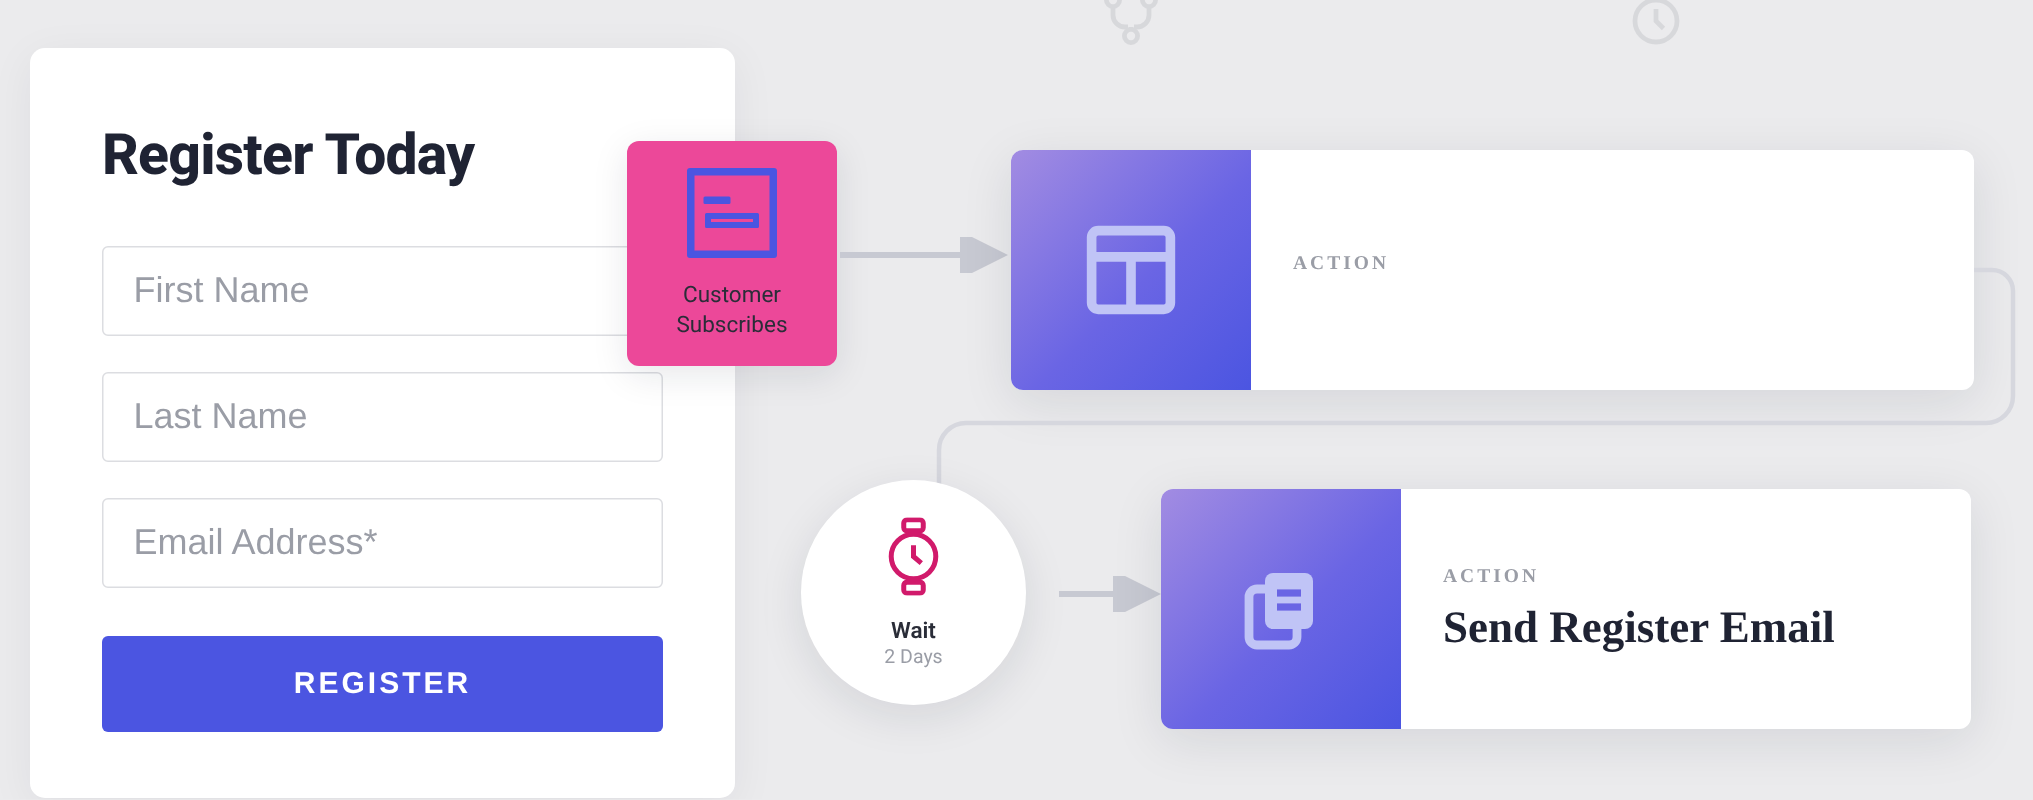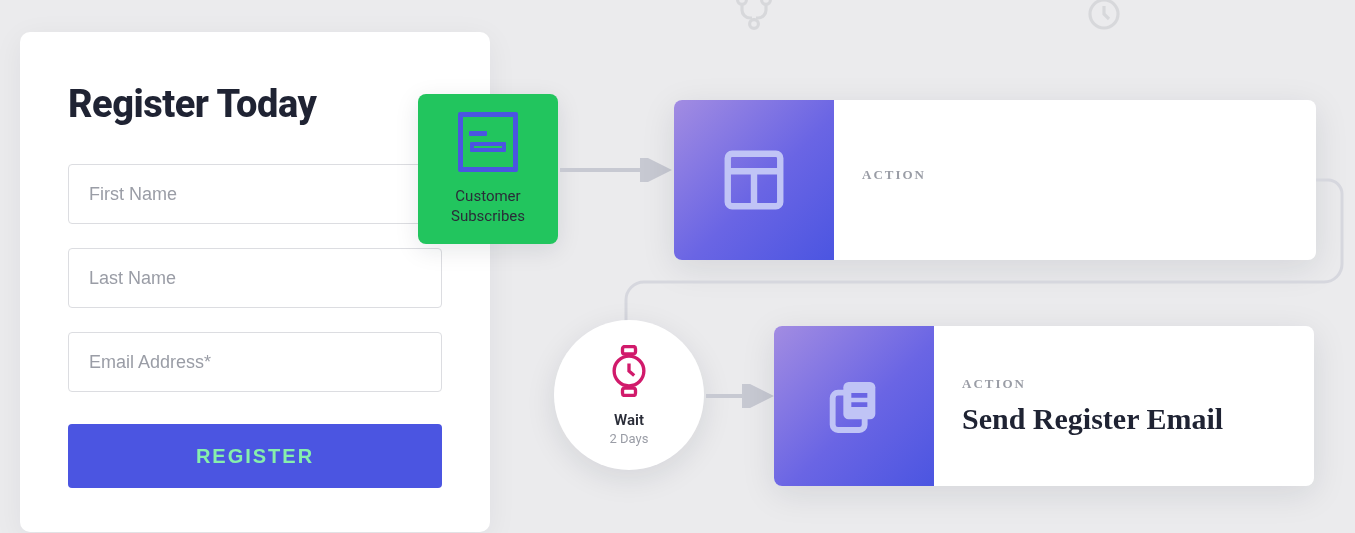--- a/index.html
+++ b/index.html
@@ -34,48 +34,48 @@
   color: #1f2333;
   margin-bottom: 38px;
   letter-spacing: -0.5px;
 }
 .reg-input {
   width: 100%;
   height: 60px;
   border: 1px solid #dcdde1;
   border-radius: 4px;
   padding: 0 20px;
-  font-size: 18px;
+  font-size: 24px;
   color: #1f2333;
   margin-bottom: 24px;
   background: #fff;
 }
 .reg-input::placeholder { color: #9a9da6; }
 .register-btn {
   width: 100%;
   height: 64px;
   background: #4b55e1;
-  color: #86efac;
+  color: #ffffff;
   border: none;
   border-radius: 4px;
   font-size: 20px;
   font-weight: 600;
   letter-spacing: 2px;
   cursor: pointer;
   margin-top: 8px;
 }
 
 
 .trigger-node {
   position: absolute;
   left: 418px;
   top: 94px;
   width: 140px;
   height: 150px;
-  background: #22c55e;
+  background: #ec4899;
   border-radius: 8px;
   box-shadow: 0 6px 24px rgba(20,25,50,0.10);
   display: flex;
   flex-direction: column;
   align-items: center;
   justify-content: center;
   padding: 16px 18px;
   text-align: center;
 }
 .trigger-node .icon-box {
@@ -134,21 +134,21 @@
   font-weight: 600;
   color: #1f2333;
 }
 
 #action-welcome { left: 674px; top: 100px; }
 #action-reminder { left: 774px; top: 326px; width: 540px; }
 
 
 .wait-node {
   position: absolute;
-  left: 554px;
+  left: 534px;
   top: 320px;
   width: 150px;
   height: 150px;
   background: #fff;
   border-radius: 50%;
   box-shadow: 0 8px 30px rgba(20,25,50,0.10);
   display: flex;
   flex-direction: column;
   align-items: center;
   justify-content: center;

